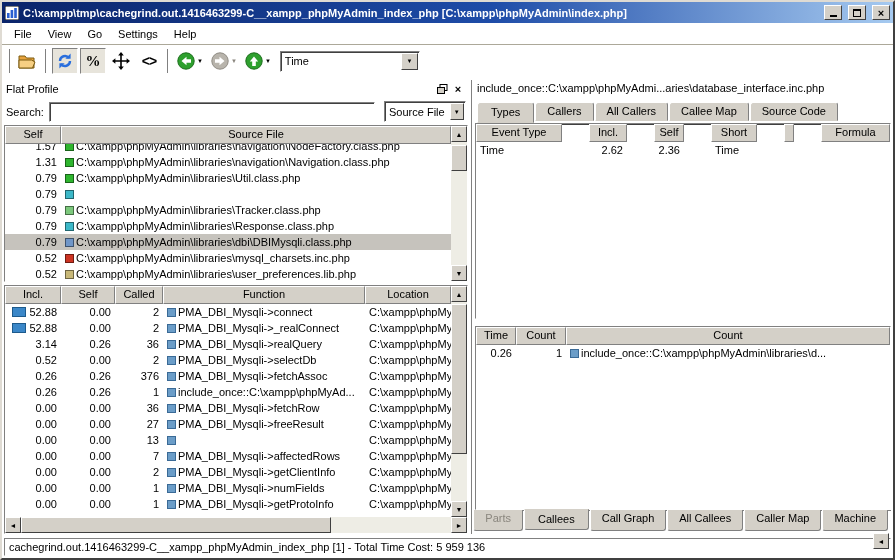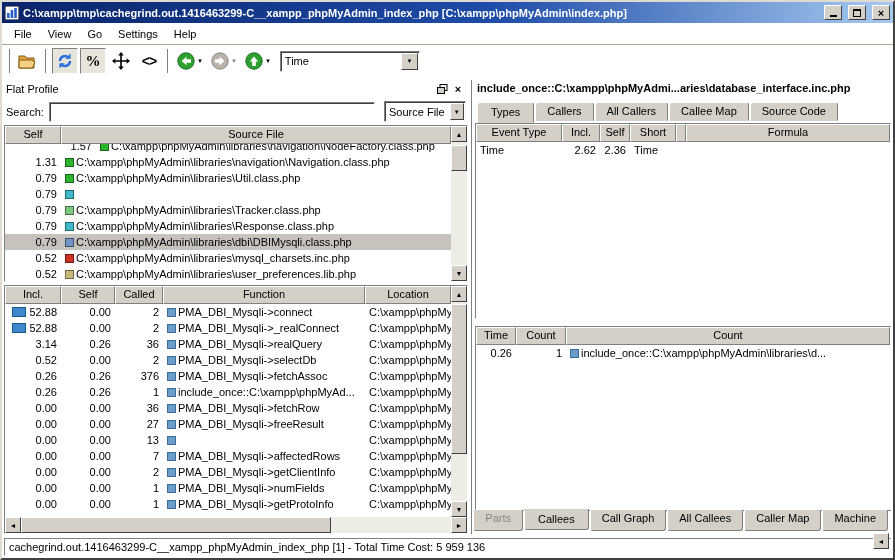--- a/index.html
+++ b/index.html
@@ -108,47 +108,47 @@
     background:#d4d0c8; border:1px solid; border-color:#fff #808080 #808080 #fff;
     padding:1px 4px; white-space:nowrap; overflow:hidden;
   }
   .rows { flex:1; overflow:hidden; background:#fff; }
   .trow { display:grid; height:16px; line-height:16px; background:#fff; }
   .trow.selected { background:#c6c3bd; }
   .td { padding:0 4px; white-space:nowrap; overflow:hidden; display:flex; align-items:center; }
   .td.num { justify-content:flex-end; }
   .grid-file  { grid-template-columns:56px minmax(0,1fr); }
   .grid-func  { grid-template-columns:56px 54px 48px 202px minmax(0,1fr); }
-  .grid-types { grid-template-columns:86px 38px 30px 46px 10px minmax(0,1fr); }
+  .grid-types { grid-template-columns:86px 38px 30px 46px 10px minmax(0,1fr);gap:27px; }
   .grid-callee{ grid-template-columns:40px 50px minmax(0,1fr); }
   .sq { width:9px; height:9px; flex:0 0 9px; margin-right:2px; border:1px solid rgba(0,0,0,.45); }
   .fn-sq { width:9px; height:9px; flex:0 0 9px; margin-right:2px; background:#6b9dc8; border:1px solid #3a6a96; }
   .bar-icon { width:14px; height:10px; margin-right:3px; background:#3b87c8; border:1px solid #1d5variable; border:1px solid #1d5a8c; visibility:hidden; flex:0 0 14px; }
   .bar-icon.show { visibility:visible; }
-  .file-rows .trow:first-child { margin-top:-6px;margin-left:35px; }
+  .file-rows .trow:first-child { margin-top:-6px; }
   
   .vscroll { width:16px; flex:0 0 16px; background:#eeede5; display:flex; flex-direction:column; }
   .hscroll { height:16px; flex:0 0 16px; background:#eeede5; display:flex; }
   .sc-btn {
     width:16px; height:16px; flex:0 0 16px; background:#d4d0c8;
     border:1px solid; border-color:#fff #404040 #404040 #fff;
     display:flex; align-items:center; justify-content:center; font-size:7px; line-height:7px;
   }
   .sc-track { flex:1; position:relative; }
   .sc-thumb {
     position:absolute; background:#d4d0c8;
     border:1px solid; border-color:#fff #404040 #404040 #fff;
   }
   .v-thumb { left:0; right:0; }
   .h-thumb { top:0; bottom:0; }
   
   .file-table { height:157px; flex:0 0 157px; margin-bottom:3px; }
   .func-table { flex:1; min-height:0; }
   
-  .rp-title { height:19px; flex:0 0 19px; font-weight:bold; white-space:nowrap; overflow:hidden; padding:2px 2px 0; }
+  .rp-title { height:19px; flex:0 0 19px; font-weight:normal; white-space:nowrap; overflow:hidden; padding:2px 2px 0; }
   .tabbar { height:24px; flex:0 0 24px; display:flex; align-items:center; position:relative; padding:0 2px; }
   .tabbar.top::after { content:""; position:absolute; left:0; right:0; bottom:0; border-top:1px solid #fff; }
   .tab {
     background:#d4d0c8; padding:2px 11px 3px;
     border:1px solid; border-color:#fff #808080 transparent #fff;
     border-top-left-radius:3px; border-top-right-radius:3px;
     margin-right:1px; position:relative; top:0; z-index:1; white-space:nowrap;
   }
   .tab.active { padding:3px 13px 4px; top:1px; z-index:3; border-bottom-color:#d4d0c8; }
   .tabbar.bottom { align-items:flex-end;flex-direction:column; }

